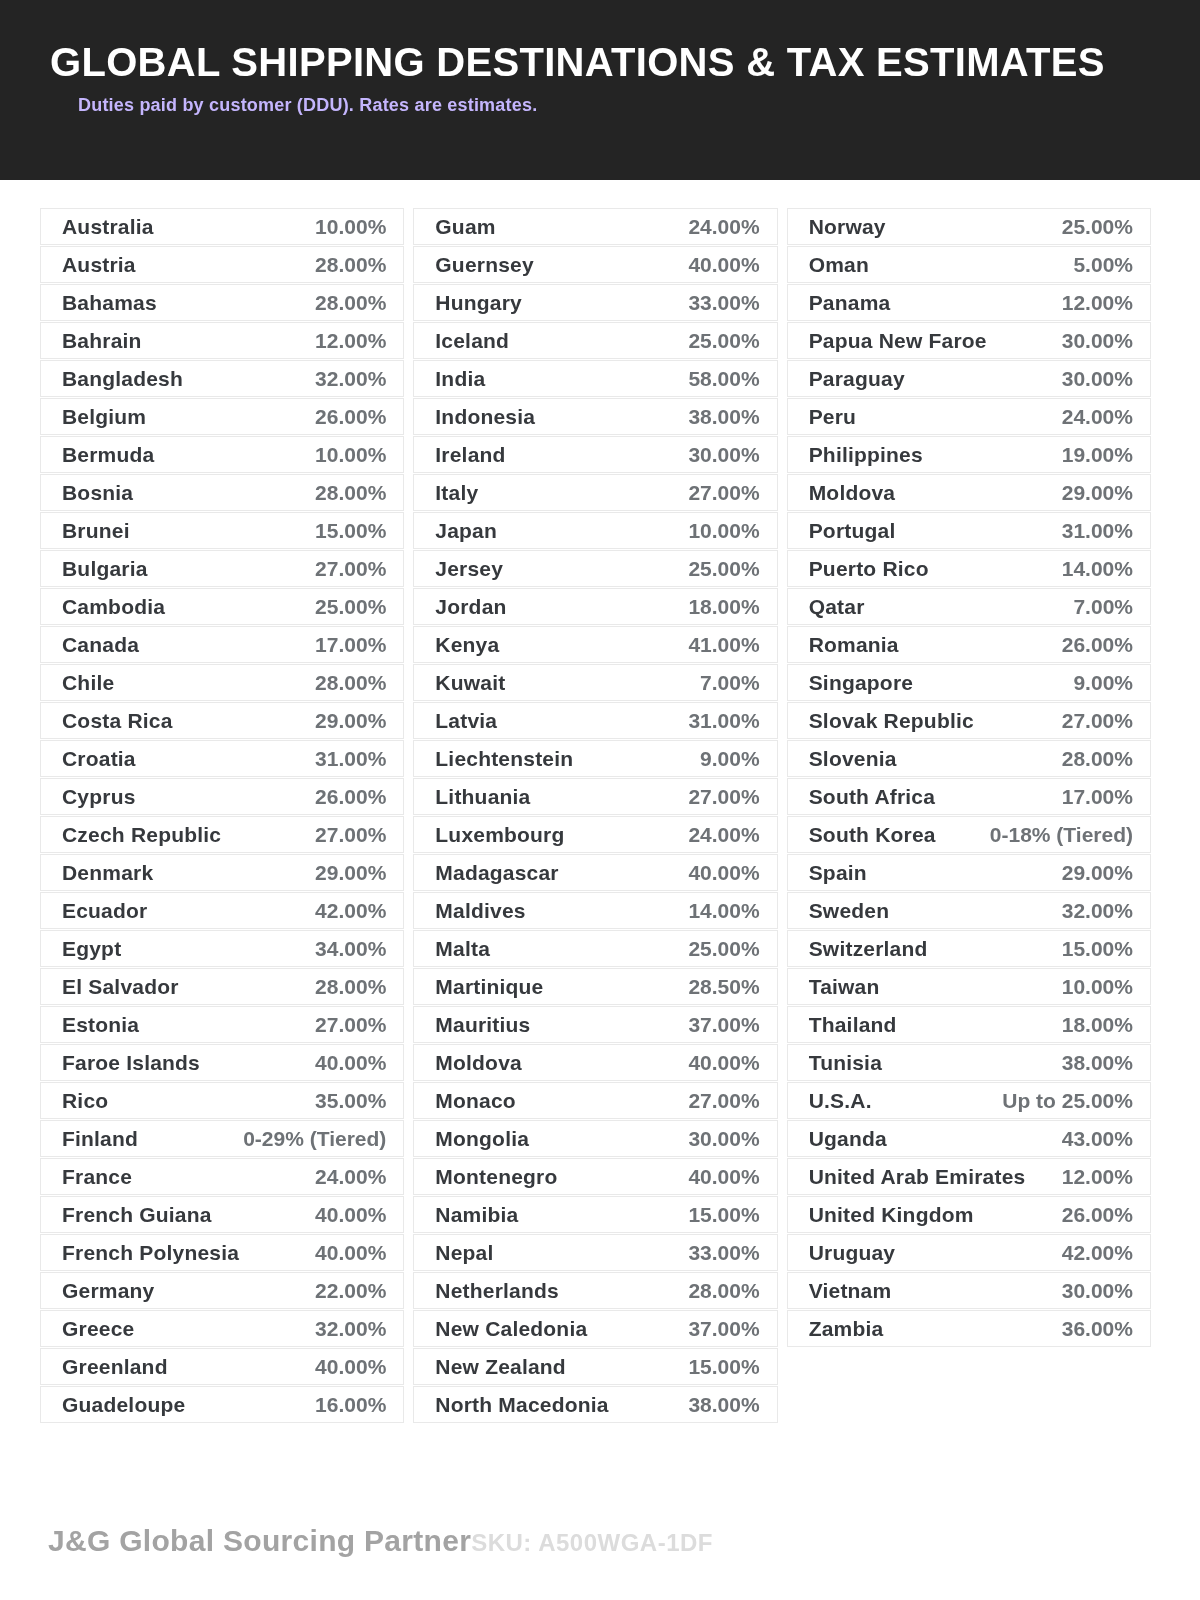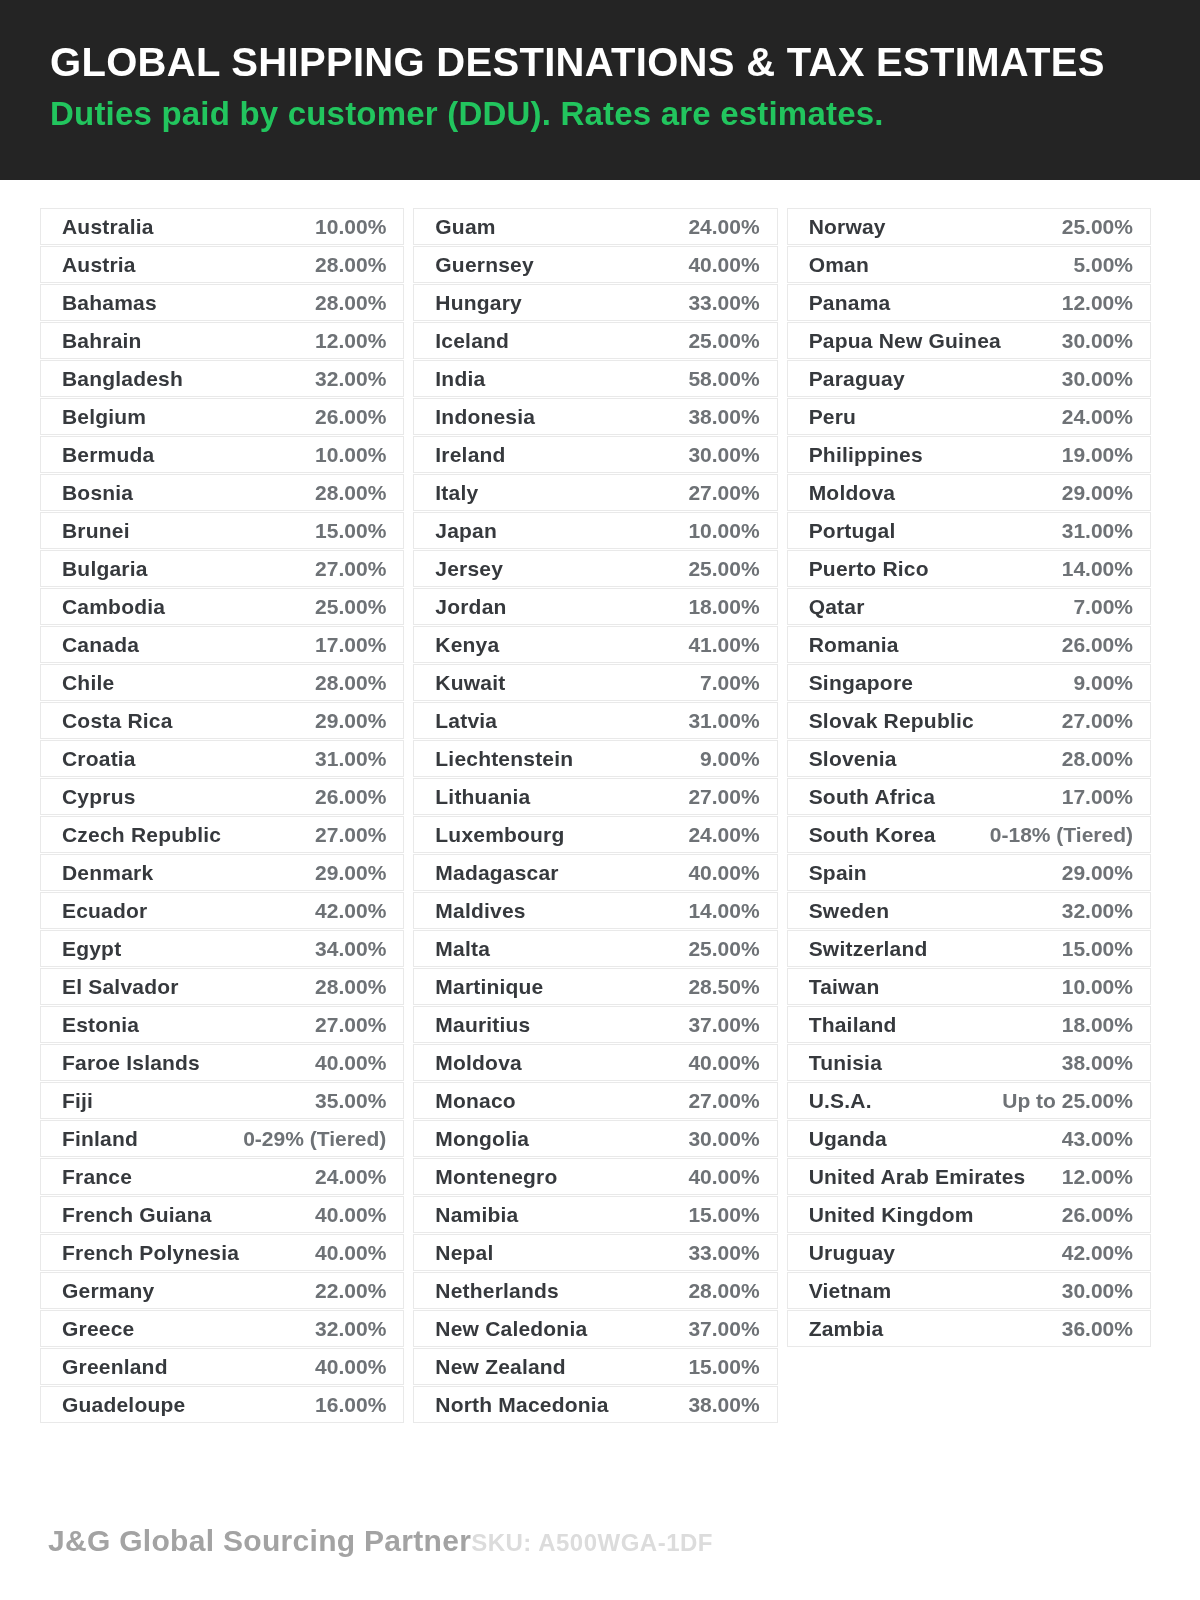--- a/index.html
+++ b/index.html
@@ -20,25 +20,26 @@
   }
   .title {
     color: #ffffff;
     font-size: 40px;
     font-weight: bold;
     line-height: 1;
     letter-spacing: 0.3px;
     white-space: nowrap;
   }
   .subtitle {
-    color: #22c55e;
-    font-size: 33px;
+    color: #c4b5fd;
+    font-size: 18px;
     font-weight: bold;
     margin-top: 13px;
     letter-spacing: 0.2px;
+    margin-left: 28px;
   }
 
   .table-wrap {
     display: flex;
     gap: 9px;
     padding: 28px 49px 0 40px;
   }
   .col {
     flex: 1;
     display: flex;
@@ -188,21 +189,21 @@
       </div>
       <div class="row">
         <span class="country">Estonia</span>
         <span class="rate">27.00%</span>
       </div>
       <div class="row">
         <span class="country">Faroe Islands</span>
         <span class="rate">40.00%</span>
       </div>
       <div class="row">
-        <span class="country">Fiji</span>
+        <span class="country">Rico</span>
         <span class="rate">35.00%</span>
       </div>
       <div class="row">
         <span class="country">Finland</span>
         <span class="rate">0-29% (Tiered)</span>
       </div>
       <div class="row">
         <span class="country">France</span>
         <span class="rate">24.00%</span>
       </div>
@@ -368,21 +369,21 @@
       </div>
       <div class="row">
         <span class="country">Oman</span>
         <span class="rate">5.00%</span>
       </div>
       <div class="row">
         <span class="country">Panama</span>
         <span class="rate">12.00%</span>
       </div>
       <div class="row">
-        <span class="country">Papua New Guinea</span>
+        <span class="country">Papua New Faroe</span>
         <span class="rate">30.00%</span>
       </div>
       <div class="row">
         <span class="country">Paraguay</span>
         <span class="rate">30.00%</span>
       </div>
       <div class="row">
         <span class="country">Peru</span>
         <span class="rate">24.00%</span>
       </div>

